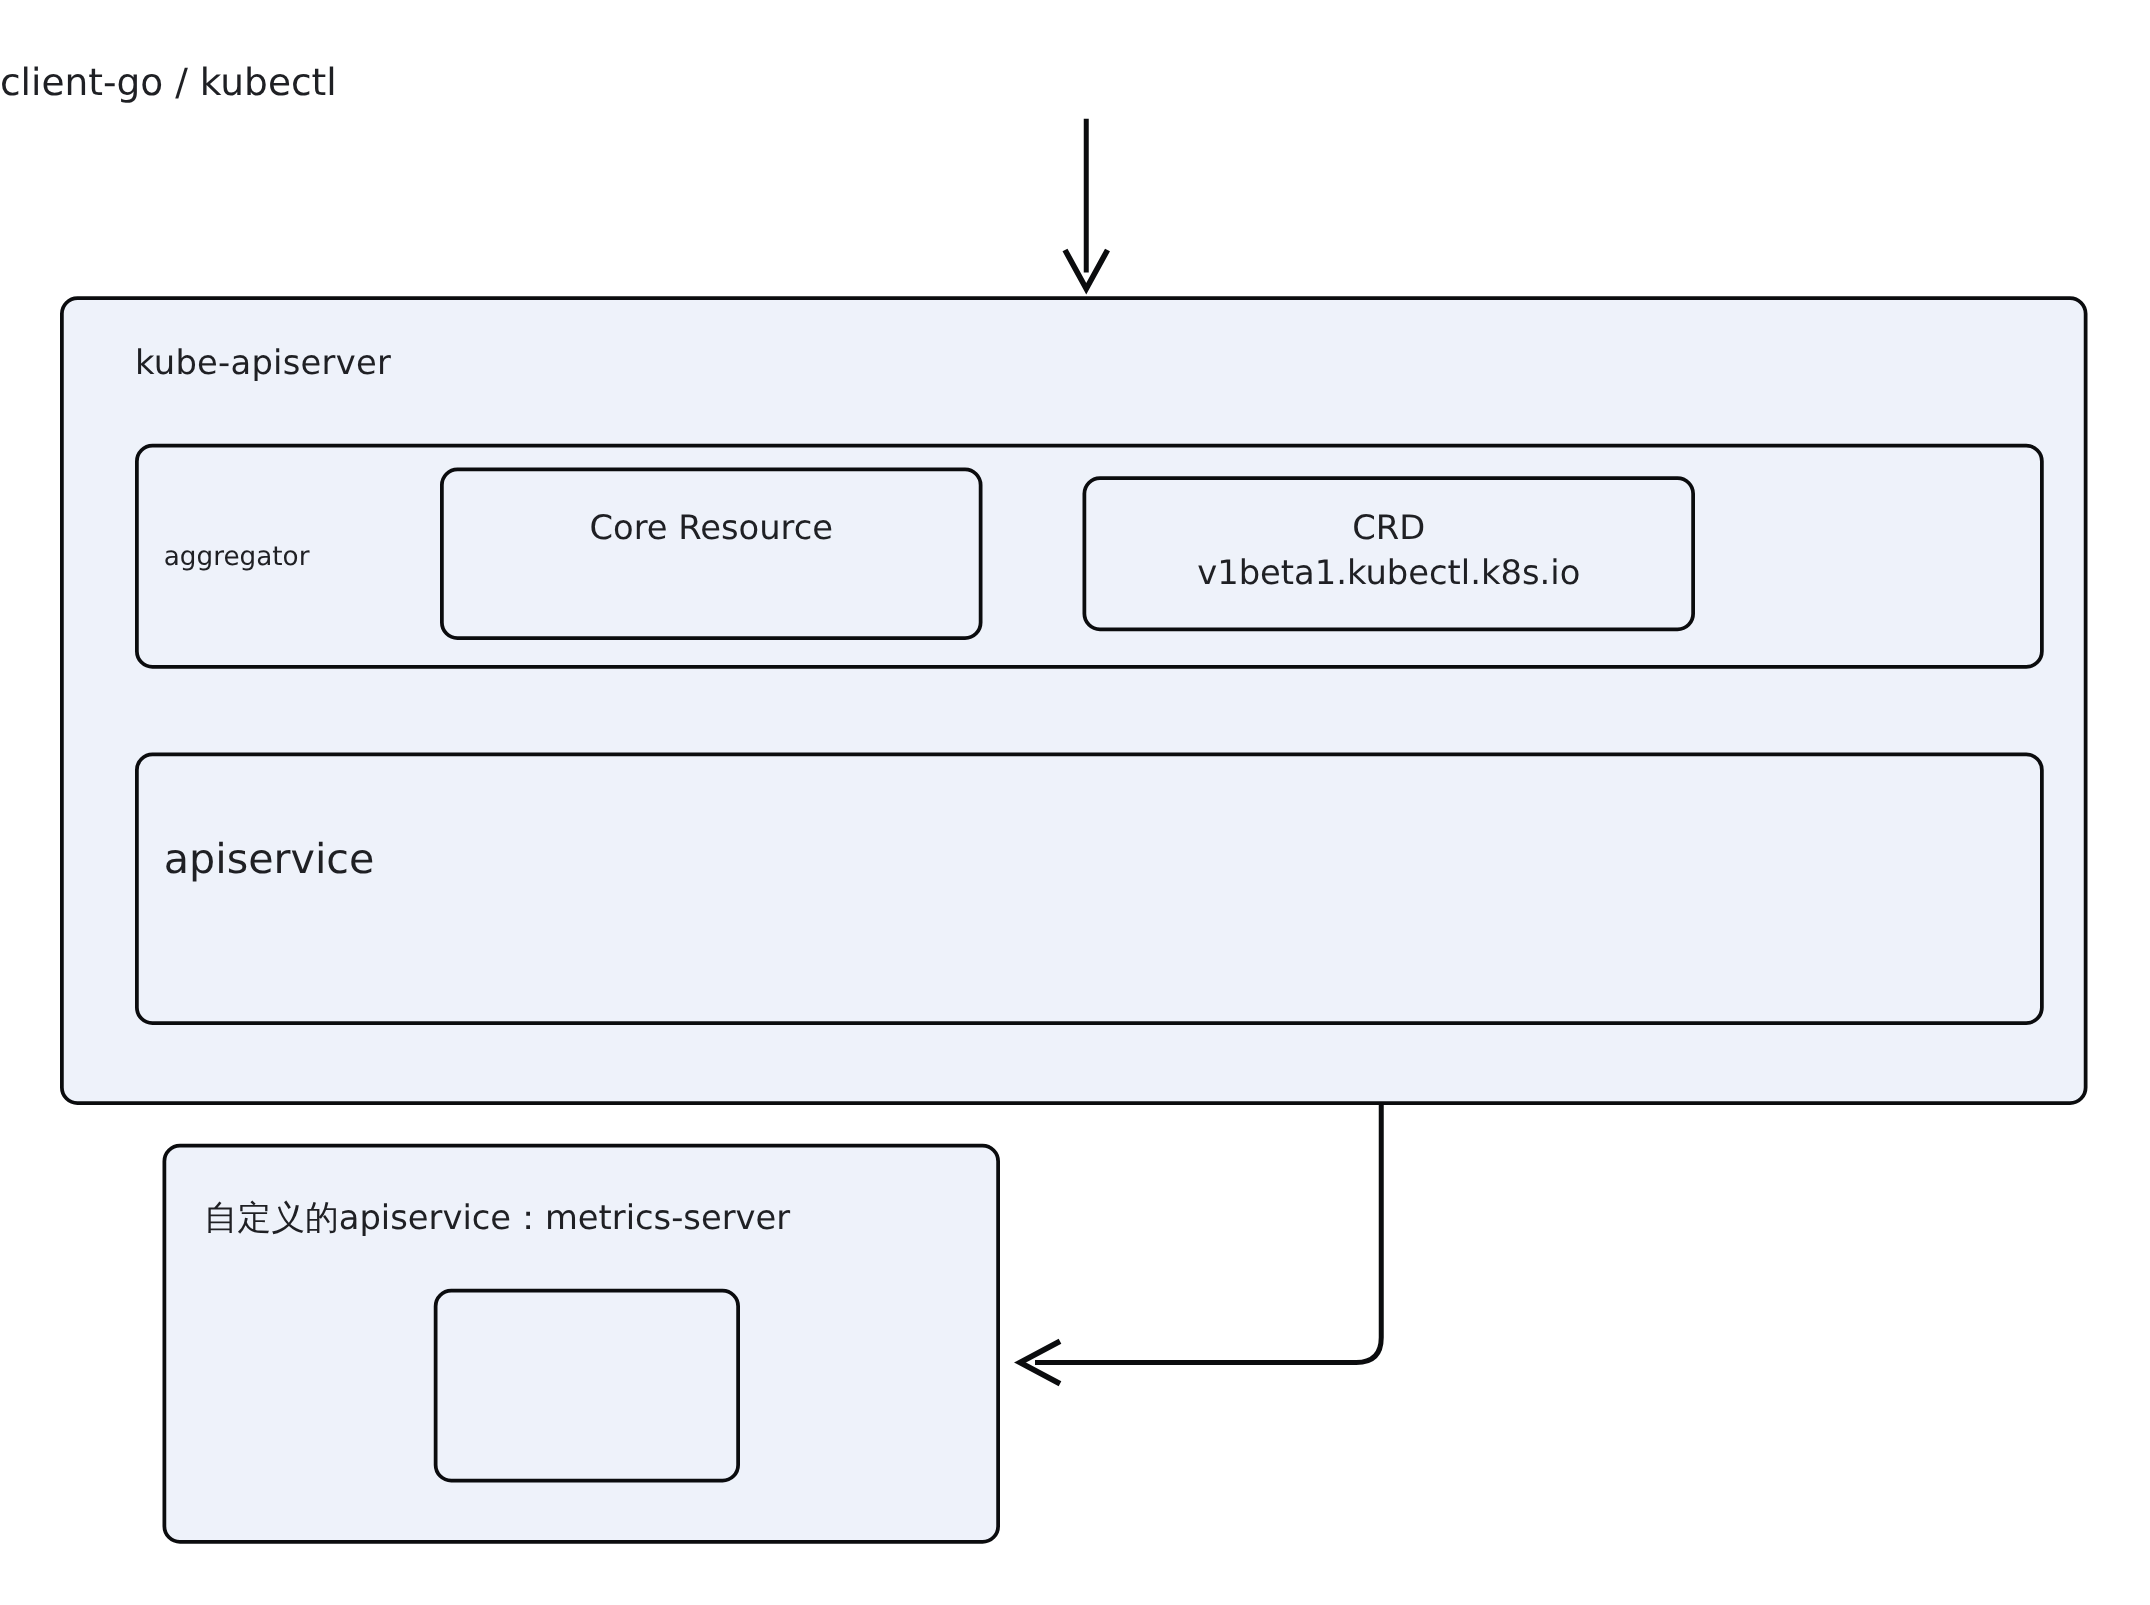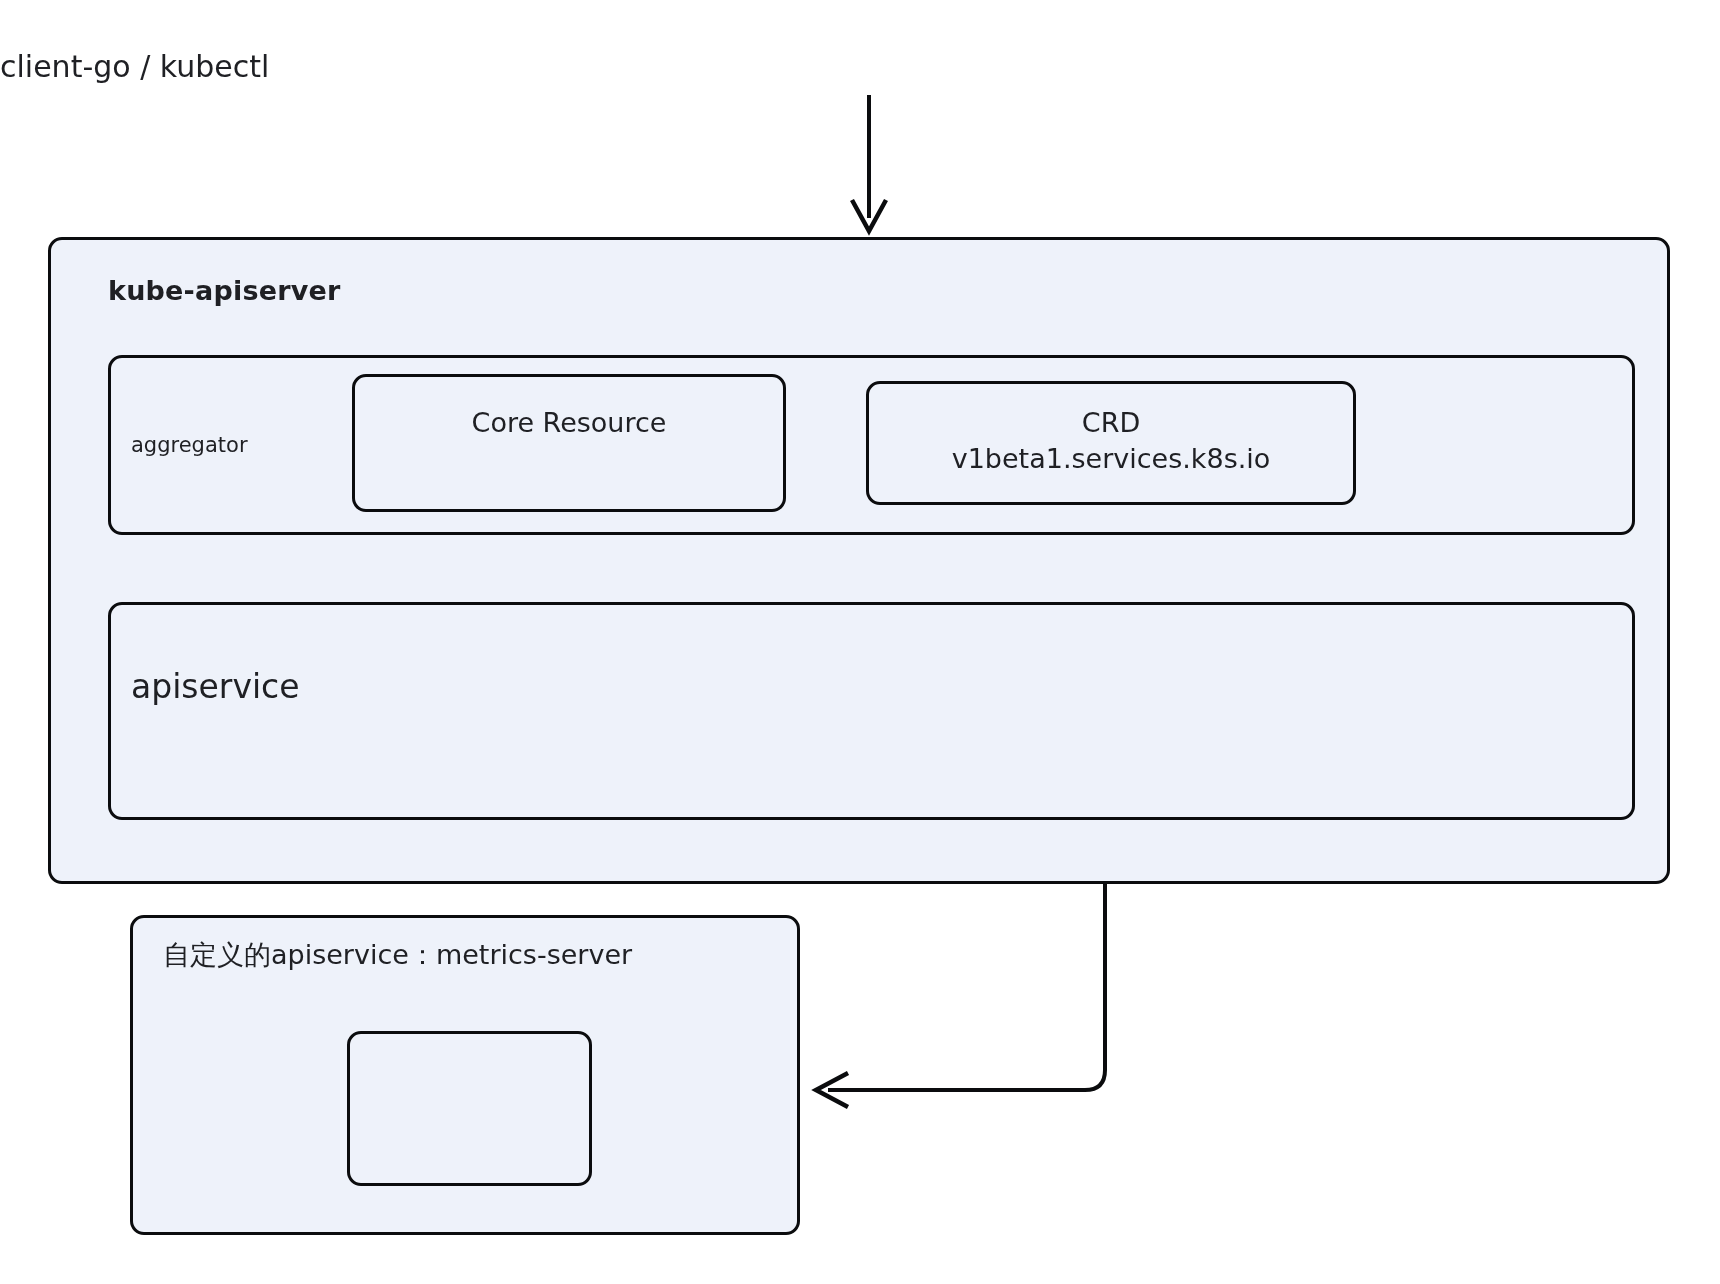--- a/index.html
+++ b/index.html
@@ -52,21 +52,21 @@
   #kube-apiserver-box {
     left: 48px;
     top: 237px;
     width: 1622px;
     height: 647px;
   }
   #kube-apiserver-title {
     left: 108px;
     top: 273px;
     font-size: 27px;
-    font-weight: bold;
+    font-weight: normal;
     letter-spacing: 0.2px;
   }
 
   
   #aggregator-box {
     left: 108px;
     top: 355px;
     width: 1527px;
     height: 180px;
   }
@@ -119,21 +119,21 @@
 
   
   #metrics-group-box {
     left: 130px;
     top: 915px;
     width: 670px;
     height: 320px;
   }
   #metrics-group-label {
     left: 163px;
-    top: 937px;
+    top: 957px;
     font-size: 27px;
   }
 
   #metrics-pod-box {
     left: 347px;
     top: 1031px;
     width: 245px;
     height: 155px;
   }
   #metrics-pod-label {
@@ -196,21 +196,21 @@
   <div class="node" id="kube-apiserver-box"></div>
   <div class="label" id="kube-apiserver-title">kube-apiserver</div>
 
   <div class="node" id="aggregator-box"></div>
   <div class="label" id="aggregator-label">aggregator</div>
 
   <div class="node" id="core-resource-box"></div>
   <div class="label" id="core-resource-label"><span>Core Resource</span><br></div>
 
   <div class="node" id="crd-box"></div>
-  <div class="label" id="crd-label"><span>CRD</span><br><span>v1beta1.services.k8s.io</span></div>
+  <div class="label" id="crd-label"><span>CRD</span><br><span>v1beta1.kubectl.k8s.io</span></div>
 
   <div class="node" id="apiservice-box"></div>
   <div class="label" id="apiservice-label">apiservice</div>
 
   <div class="node" id="metrics-group-box"></div>
   <div class="label" id="metrics-group-label">自定义的apiservice：metrics-server</div>
 
   <div class="node" id="metrics-pod-box"></div>
 
 </div>

